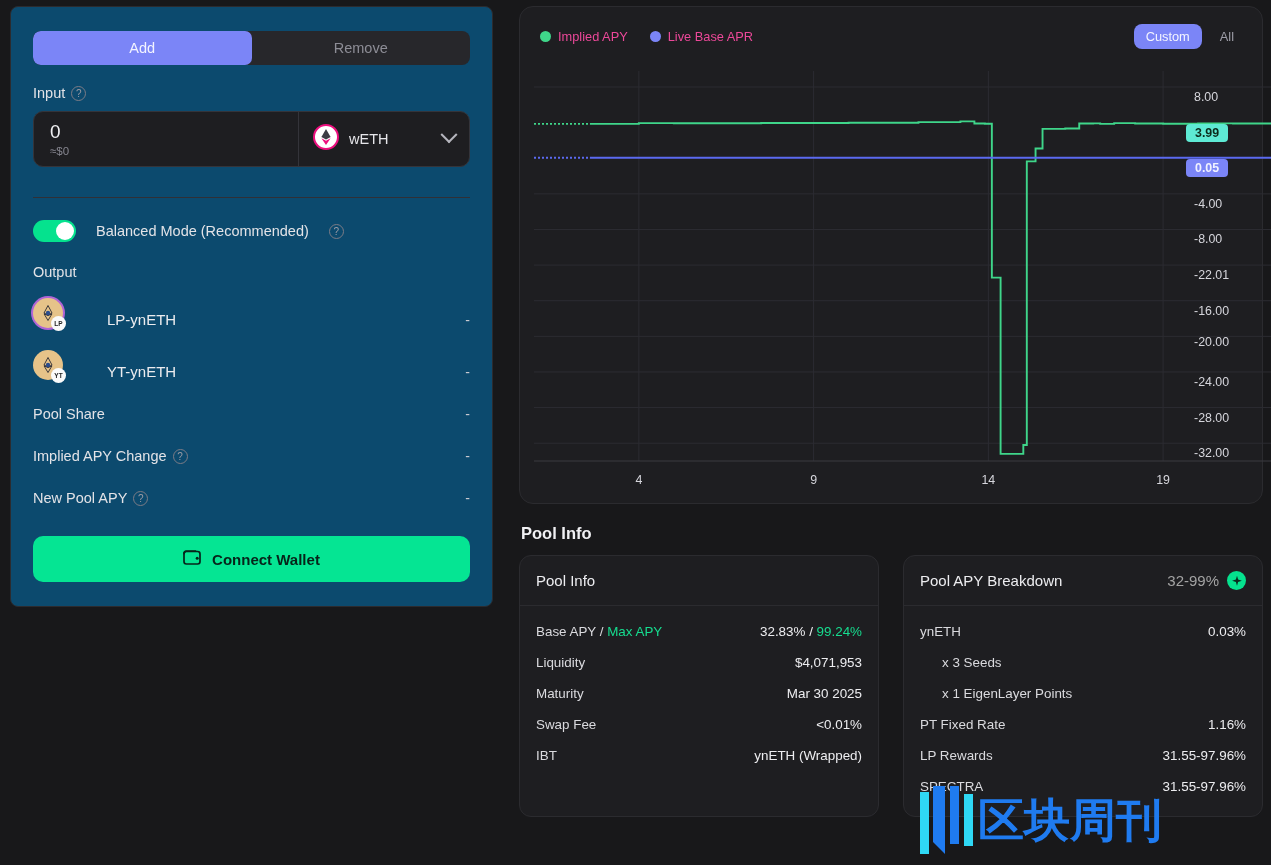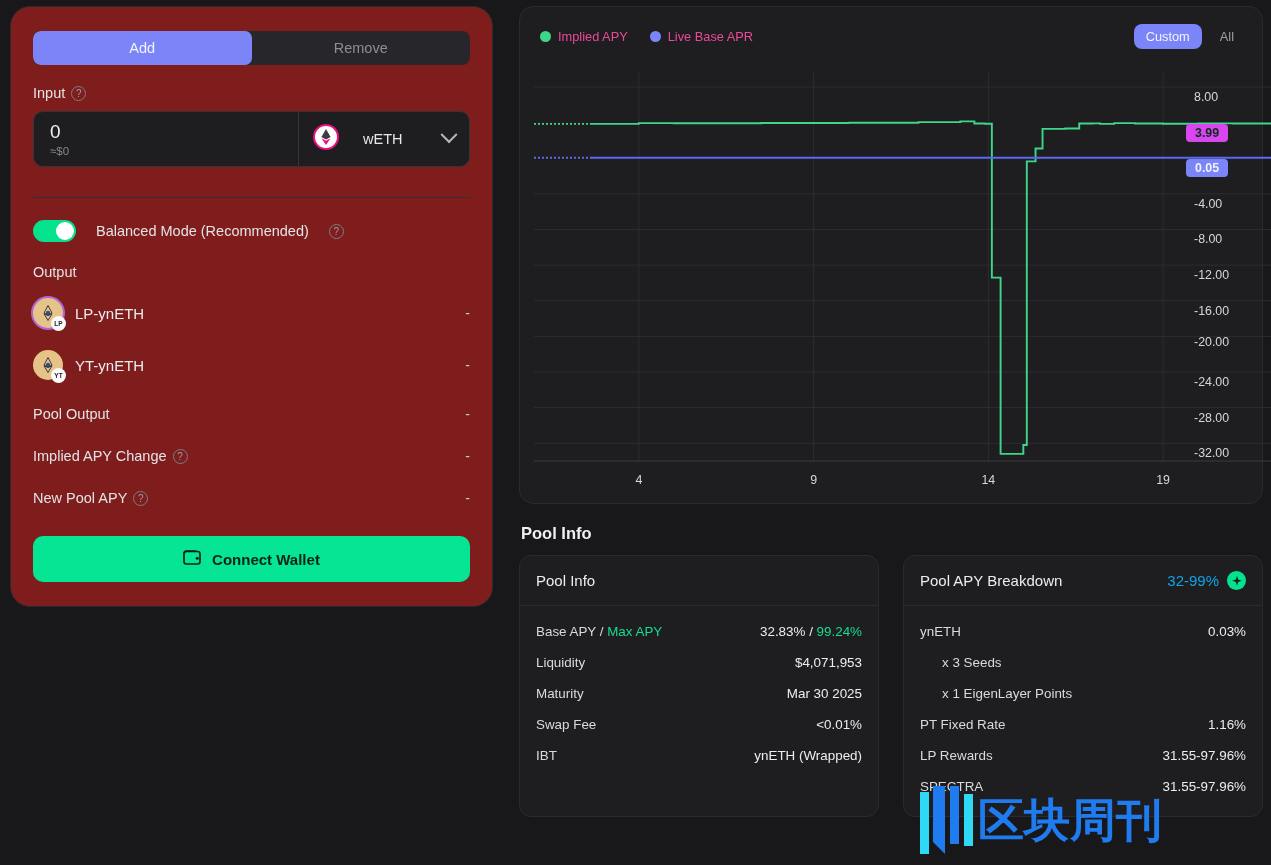--- a/index.html
+++ b/index.html
@@ -8,23 +8,23 @@
     background: #18181a;
     font-family: "Liberation Sans", sans-serif;
     color: #e8e8ea;
     overflow: hidden;
   }
   .page { position: relative; width: 1271px; height: 865px; display: flex; }
 
   
   .left-col { width: 505px; padding: 6px 12px 0 10px; }
   .panel {
-    background: #7f1d1d;
+    background: #0c4a6e;
     border: 1px solid #2b2b2f;
-    border-radius: 20px;
+    border-radius: 8px;
     padding: 24px 22px;
   }
   .seg {
     display: flex;
     background: #27272b;
     border-radius: 8px;
     overflow: hidden;
     height: 34px;
   }
   .seg button {
@@ -48,37 +48,37 @@
   .input-row {
     margin-top: 10px; display: flex;
     border: 1px solid #34343a; border-radius: 10px; overflow: hidden;
     height: 56px; background: #1e1e21;
   }
   .input-left { flex: 1; padding: 7px 16px; display: flex; flex-direction: column; justify-content: center; }
   .input-val { font-size: 19px; color: #f0f0f3; }
   .input-sub { font-size: 11.5px; color: #85858f; margin-top: 2px; }
   .input-right {
     width: 171px; border-left: 1px solid #34343a;
-    display: flex; align-items: center; gap: 24px; padding: 0 14px; cursor: pointer;
+    display: flex; align-items: center; gap: 10px; padding: 0 14px; cursor: pointer;
   }
   .tok-name { font-size: 14.5px; color: #e6e6ea; flex: 1; }
   .chev { width: 12px; height: 12px; border-right: 2px solid #b5b5bd; border-bottom: 2px solid #b5b5bd;
           transform: rotate(45deg) translate(-3px,-3px); }
 
   .divider { height: 1px; background: #303036; margin: 30px 0 22px; }
 
   .toggle-row { display: flex; align-items: center; gap: 20px; }
   .toggle {
     width: 43px; height: 22px; border-radius: 11px; background: #05e28e;
     position: relative; cursor: pointer; flex: none;
   }
   .toggle::after { content:""; position:absolute; right:2px; top:2px; width:18px; height:18px;
                    border-radius:50%; background:#fff; }
 
-  .out-row { display: flex; align-items: center; margin-top: 18px; }
+  .out-row { display: flex; align-items: flex-end; margin-top: 18px; gap: 32px; }
   .out-row .nm { font-size: 15px; color: #ececef; }
   .out-row .vl { margin-left: auto; font-size: 14px; color: #c9c9d0; }
 
   .coin { width: 30px; height: 30px; position: relative; margin-right: 12px; flex: none; }
   .coin .disc {
     width: 30px; height: 30px; border-radius: 50%;
     background: #e6c389; display: flex; align-items: center; justify-content: center;
   }
   .coin.lp .disc { box-shadow: 0 0 0 2px #b064d6; }
   .coin .badge {
@@ -130,21 +130,21 @@
   
   .info-title { font-size: 16.5px; color: #f0f0f3; margin: 20px 0 12px 2px; font-weight: bold; }
   .cards { display: flex; gap: 24px; }
   .card {
     flex: 1; background: #1e1e21; border: 1px solid #2b2b2f; border-radius: 12px; overflow: hidden;
   }
   .card-head {
     display: flex; align-items: center; height: 50px; padding: 0 16px;
     border-bottom: 1px solid #2b2b2f; font-size: 15px; color: #ededf0;
   }
-  .card-head .right { margin-left: auto; display: flex; align-items: center; gap: 8px; font-size: 15px; color: #0ea5e9; }
+  .card-head .right { margin-left: auto; display: flex; align-items: center; gap: 8px; font-size: 15px; color: #a3a3a3; }
   .sparkle {
     width: 19px; height: 19px; border-radius: 50%; background: #05e28e;
     display: flex; align-items: center; justify-content: center;
   }
   .card-body { padding: 10px 16px 14px; }
   .row { display: flex; align-items: center; padding: 8px 0; font-size: 13.4px; }
   .row .k { color: #dadade; }
   .row .k .maxapy { color: #16dc8f; }
   .row .v { margin-left: auto; color: #ededf0; }
   .row .v .green { color: #16dc8f; }
@@ -224,21 +224,21 @@
             </svg>
           </span>
           <span class="badge">YT</span>
         </span>
         <span class="nm">YT-ynETH</span>
         <span class="vl">-</span>
       </div>
 
       <div class="kv">
         <span class="lbl">
-            <span>Pool Output</span>
+            <span>Pool Share</span>
           </span>
         <span class="vl">-</span>
       </div>
 
       <div class="kv">
         <span class="lbl">
           <span>Implied APY Change</span>
           <span class="qmark">?</span>
         </span>
         <span class="vl">-</span>
@@ -308,25 +308,25 @@
             <line x1="0" y1="62.89041095890411" x2="55.92131147540984" y2="62.89041095890411" stroke="#3fd68a" stroke-width="1.9" stroke-dasharray="2 2"></line>
             <line x1="1066" y1="61.73287671232873" x2="1124" y2="61.73287671232873" stroke="#3fd68a" stroke-width="1.6" stroke-dasharray="2 2"></line>
             <path d="M 55.92131147540984 96.8150684931507 L 1048.5245901639344 96.8150684931507 L 1048.5245901639344 96.8150684931507 L 1066 96.8150684931507" fill="none" stroke="#5b6af0" stroke-width="1.9" stroke-linejoin="miter"></path>
             <line x1="0" y1="96.8150684931507" x2="55.92131147540984" y2="96.8150684931507" stroke="#5b6af0" stroke-width="1.9" stroke-dasharray="2 2"></line>
             <line x1="1066" y1="96.8150684931507" x2="1124" y2="96.8150684931507" stroke="#5b6af0" stroke-width="1.6" stroke-dasharray="2 2"></line>
           </svg>
       </div>
 
       <div class="axis-y" id="yaxis">
           <div class="ytick" style="top: 36.0274px;">8.00</div>
-          <div class="ybadge" style="top: 71.7329px; background: #d946ef; color: rgb(13, 43, 28);">3.99</div>
+          <div class="ybadge" style="top: 71.7329px; background: #5eead4; color: rgb(13, 43, 28);">3.99</div>
           <div class="ybadge" style="top: 106.815px; background: rgb(123, 133, 247); color: rgb(240, 241, 255);">0.05</div>
           <div class="ytick" style="top: 142.877px;">-4.00</div>
           <div class="ytick" style="top: 178.493px;">-8.00</div>
-          <div class="ytick" style="top: 214.11px;">-12.00</div>
+          <div class="ytick" style="top: 214.11px;">-22.01</div>
           <div class="ytick" style="top: 249.726px;">-16.00</div>
           <div class="ytick" style="top: 281px;">-20.00</div>
           <div class="ytick" style="top: 320.959px;">-24.00</div>
           <div class="ytick" style="top: 356.575px;">-28.00</div>
           <div class="ytick" style="top: 392.192px;">-32.00</div>
         </div>
       <div class="xticks" id="xaxis">
           <div class="xtick" style="left: 104.852px;">4</div>
           <div class="xtick" style="left: 279.607px;">9</div>
           <div class="xtick" style="left: 454.361px;">14</div>

